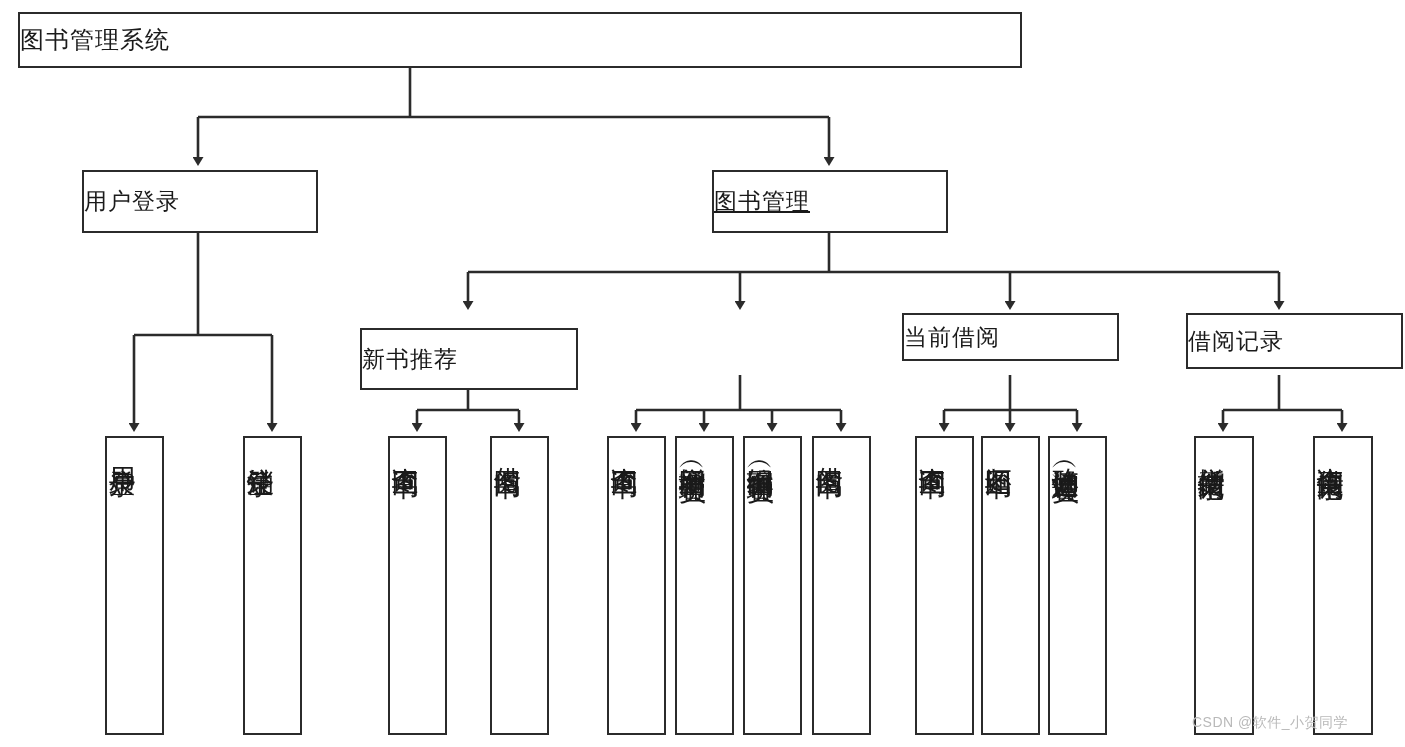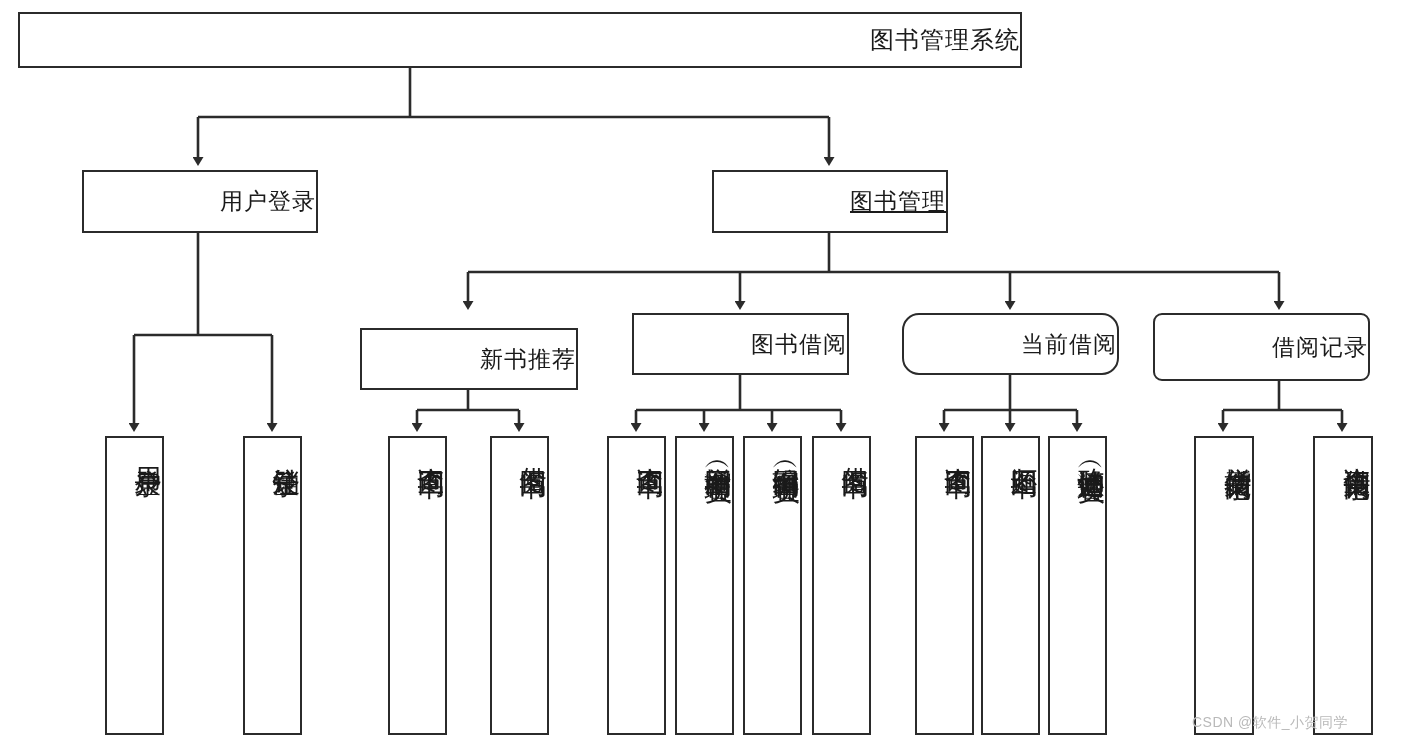--- a/index.html
+++ b/index.html
@@ -25,21 +25,21 @@
     height: 747px;
   }
   .node {
     position: absolute;
     box-sizing: border-box;
     border: 2px solid #2b2b2b;
     background: #ffffff;
     color: #1a1a1a;
     display: flex;
     align-items: center;
-    justify-content: flex-end;
+    justify-content: flex-start;
     z-index: 2;
   }
   .node-h {
     font-size: 23px;
     letter-spacing: 1px;
     line-height: 1;
     white-space: nowrap;
   }
   .node-root {
     font-size: 24px;
@@ -131,27 +131,24 @@
   <div class="node node-h" style="left:82px; top:170px; width:236px; height:63px;">
     <span>用户登录</span>
   </div>
   <div class="node node-h" style="left:712px; top:170px; width:236px; height:63px;text-decoration:underline;">
     <span>图书管理</span>
   </div>
 
   <div class="node node-h" style="left:360px; top:313px; width:218px; height:62px;margin-top:15px;">
     <span>新书推荐</span>
   </div>
-  <div class="node node-h" style="left:632px; top:313px; width:217px; height:62px;">
-    <span>图书借阅</span>
-  </div>
-  <div class="node node-h" style="left:902px; top:313px; width:217px; height:62px;border-radius:17px;">
+  <div class="node node-h" style="left:902px; top:313px; width:217px; height:48px;">
     <span>当前借阅</span>
   </div>
-  <div class="node node-h" style="left:1153px; top:313px; width:217px; height:68px;border-radius:9px;">
+  <div class="node node-h" style="left:1186px; top:313px; width:217px; height:56px;">
     <span>借阅记录</span>
   </div>
 
   <div class="node node-v" style="left:105px; top:436px; width:59px; height:299px;">
     <span class="vtext">用户登录</span>
   </div>
   <div class="node node-v" style="left:243px; top:436px; width:59px; height:299px;">
     <span class="vtext">注销登录</span>
   </div>
 

